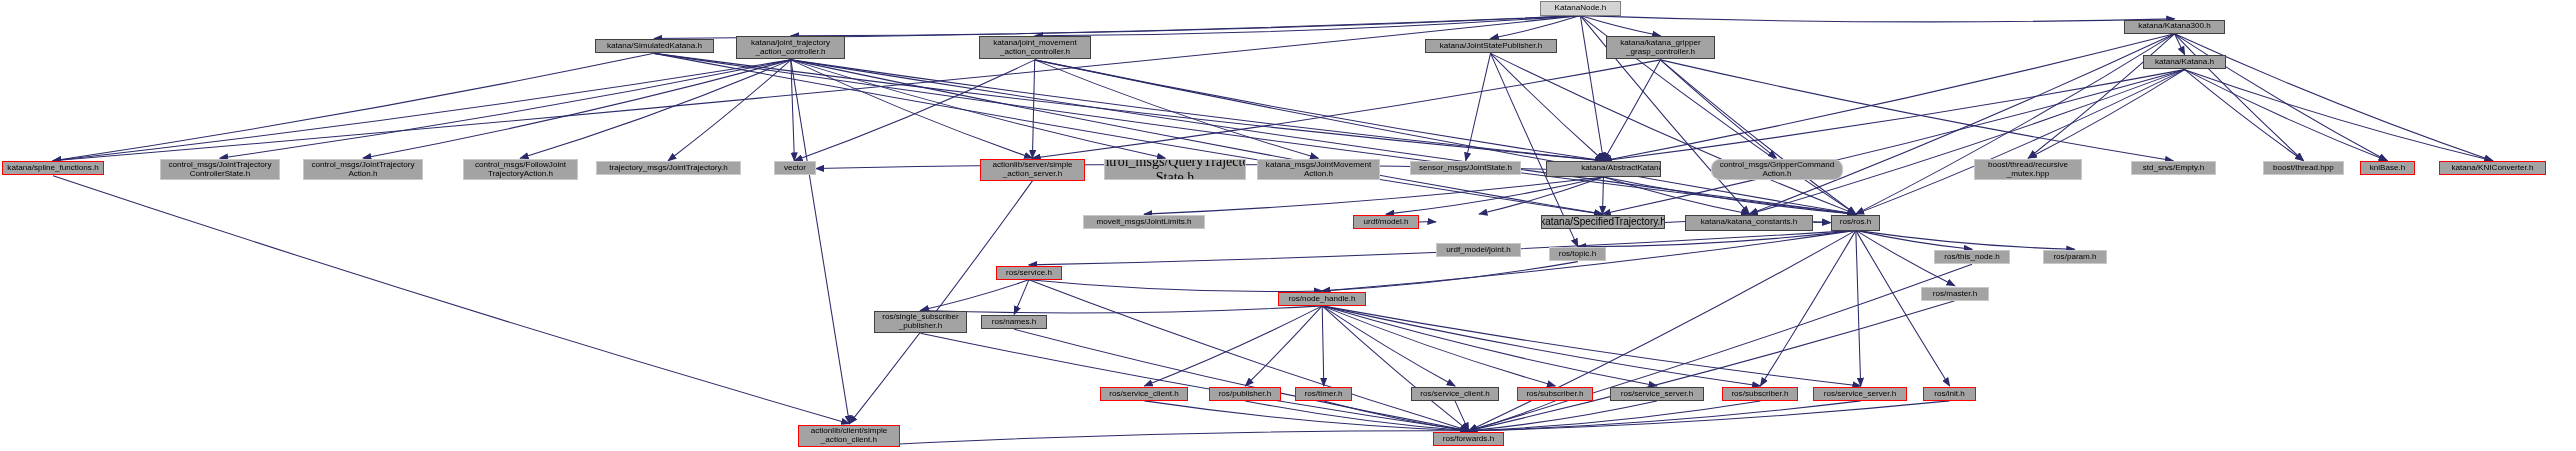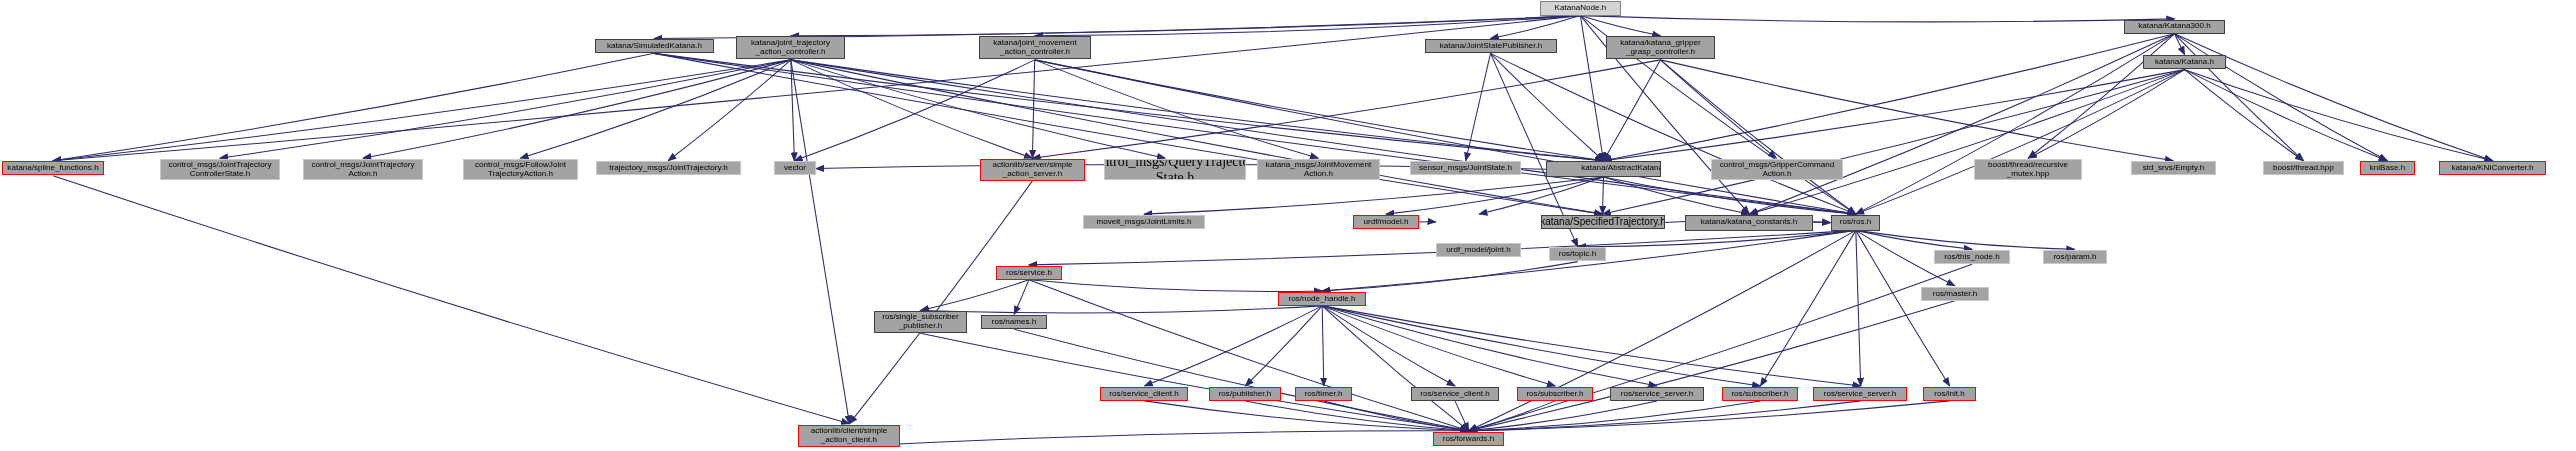--- a/index.html
+++ b/index.html
@@ -180,21 +180,21 @@
       <div class="node plain" style="left: 596px; top: 161px; width: 145px; height: 14.3px; font-size: 8.1px;">trajectory_msgs/JointTrajectory.h</div>
       <div class="node plain" style="left: 774px; top: 161px; width: 42px; height: 14.3px; font-size: 8.1px;">vector</div>
       <div class="node red" style="left: 980px; top: 159px; width: 105px; height: 22px; font-size: 8.1px;">actionlib/server/simple
 _action_server.h</div>
       <div class="node plain" style="left: 1104px; top: 159px; width: 142px; height: 21px; font-size: 14px; font-family: Liberation Serif, serif;">control_msgs/QueryTrajectory
 State.h</div>
       <div class="node plain" style="left: 1257px; top: 159px; width: 123px; height: 21px; font-size: 8.1px;">katana_msgs/JointMovement
 Action.h</div>
       <div class="node plain" style="left: 1410px; top: 161px; width: 111px; height: 14.3px; font-size: 8.1px;">sensor_msgs/JointState.h</div>
       <div class="node bold" style="left: 1546px; top: 161px; width: 115px; height: 15.6px; font-size: 8.1px; padding-left: 44px;">katana/AbstractKatana.h</div>
-      <div class="node plain" style="left: 1711px; top: 159px; width: 132px; height: 21px; font-size: 8.1px;">control_msgs/GripperCommand
+      <div class="node plain" style="left: 1711px; top: 159px; width: 132px; height: 21px; font-size: 8.1px; border-radius: 9px;">control_msgs/GripperCommand
 Action.h</div>
       <div class="node plain" style="left: 1974px; top: 159px; width: 108px; height: 21px; font-size: 8.1px;">boost/thread/recursive
 _mutex.hpp</div>
       <div class="node plain" style="left: 2131px; top: 161px; width: 85px; height: 14.3px; font-size: 8.1px;">std_srvs/Empty.h</div>
       <div class="node plain" style="left: 2263px; top: 161px; width: 81px; height: 14.3px; font-size: 8.1px;">boost/thread.hpp</div>
       <div class="node red" style="left: 2360px; top: 161px; width: 55px; height: 14.3px; font-size: 8.1px;">kniBase.h</div>
       <div class="node red" style="left: 2439px; top: 161px; width: 107px; height: 14.3px; font-size: 8.1px;">katana/KNIConverter.h</div>
       <div class="node plain" style="left: 1083px; top: 215px; width: 122px; height: 14.3px; font-size: 8.1px;">moveit_msgs/JointLimits.h</div>
       <div class="node red" style="left: 1353px; top: 215px; width: 66px; height: 14.3px; font-size: 8.1px;">urdf/model.h</div>
       <div class="node plain" style="left: 1436px; top: 215px; width: 85px; height: 14.3px; font-size: 8.1px; margin-top: 28px;">urdf_model/joint.h</div>

